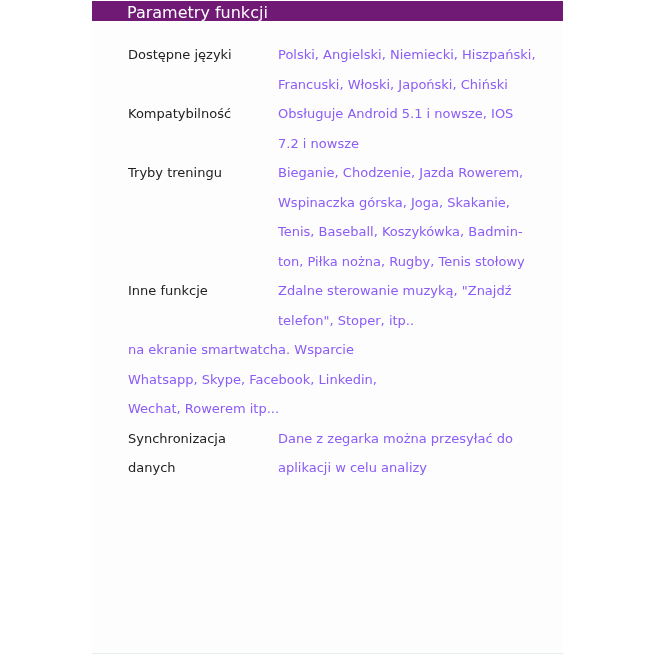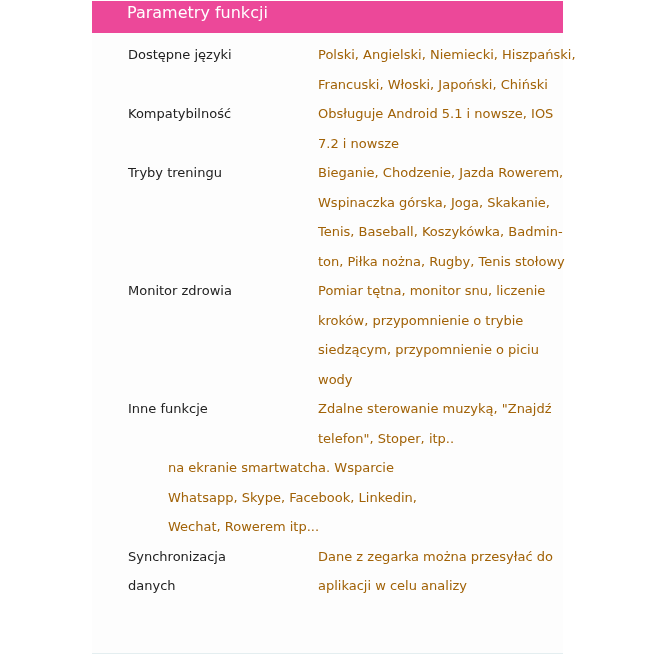--- a/index.html
+++ b/index.html
@@ -17,22 +17,22 @@
     .panel {
       position: absolute;
       left: 92px;
       top: 1px;
       width: 471px;
       height: 652px;
       background: #fdfdfd;
       border-bottom: 1px solid #e4eef0;
     }
     .header-bar {
-      height: 32px;
-      background: #ec4899;
+      height: 20px;
+      background: #701a75;
       color: #ffffff;
       font-size: 16px;
       line-height: 24px;
       padding-left: 35px;
       box-sizing: border-box;
       font-weight: normal;
     }
     .spec-table {
       position: absolute;
       left: 36px;
@@ -48,23 +48,22 @@
       width: 150px;
       flex: 0 0 150px;
       font-size: 13px;
       color: #222222;
       line-height: 29.5px;
       white-space: pre-line;
     }
     .spec-value {
       flex: 1 1 auto;
       font-size: 13px;
-      color: #a16207;
+      color: #8b5cf6;
       line-height: 29.5px;
-      margin-left: 40px;
     }
     .spec-value .line {
       display: block;
       white-space: nowrap;
     }
   </style>
 </head>
 <body>
 
 <div class="panel">
@@ -89,29 +88,20 @@
       <div class="spec-row">
         <div class="spec-label">Tryby treningu</div>
         <div class="spec-value">
           <span class="line">Bieganie, Chodzenie, Jazda Rowerem,</span>
           <span class="line">Wspinaczka górska, Joga, Skakanie,</span>
           <span class="line">Tenis, Baseball, Koszykówka, Badmin-</span>
           <span class="line">ton, Piłka nożna, Rugby, Tenis stołowy</span>
         </div>
       </div>
       <div class="spec-row">
-        <div class="spec-label">Monitor zdrowia</div>
-        <div class="spec-value">
-          <span class="line">Pomiar tętna, monitor snu, liczenie</span>
-          <span class="line">kroków, przypomnienie o trybie</span>
-          <span class="line">siedzącym, przypomnienie o piciu</span>
-          <span class="line">wody</span>
-        </div>
-      </div>
-      <div class="spec-row">
         <div class="spec-label">Inne funkcje</div>
         <div class="spec-value">
           <span class="line">Zdalne sterowanie muzyką, "Znajdź</span>
           <span class="line">telefon", Stoper, itp..</span>
         </div>
       </div>
       <div class="spec-row">
         <div class="spec-value">
           <span class="line">na ekranie smartwatcha. Wsparcie</span>
           <span class="line">Whatsapp, Skype, Facebook, Linkedin,</span>

